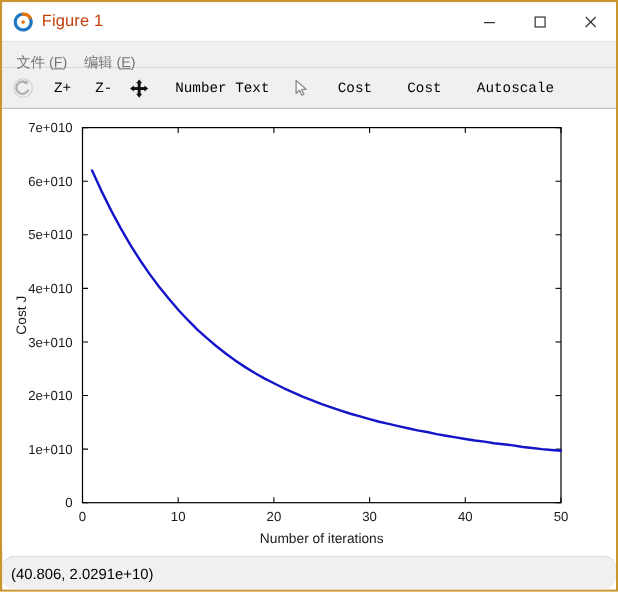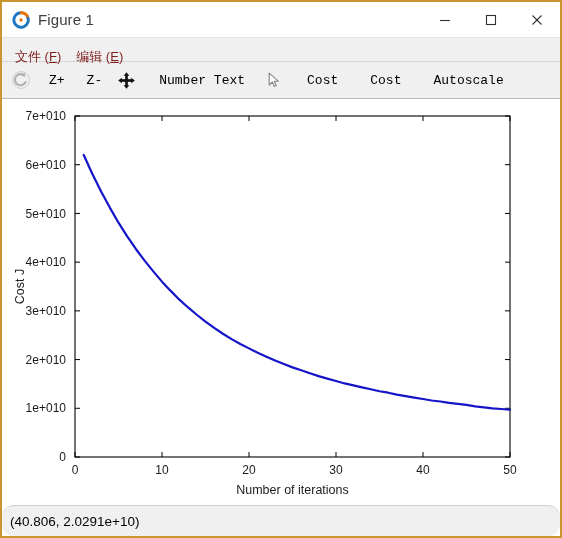--- a/index.html
+++ b/index.html
@@ -31,21 +31,21 @@
   }
   #app-icon {
     width: 18px;
     height: 18px;
     margin-left: 10px;
     margin-right: 8px;
     flex: 0 0 auto;
   }
   #title-text {
     font-size: 15px;
-    color: #404040;
+    color: #c2410c;
     font-family: "Liberation Sans", sans-serif;
     letter-spacing: 0.1px;
   }
   #win-controls {
     position: absolute;
     right: 0;
     top: 0;
     height: 35px;
     display: flex;
     align-items: stretch;
@@ -64,21 +64,21 @@
     background: #f0f0f0;
     border-top: 1px solid #e3e3e3;
     border-bottom: 1px solid #d6d6d6;
     display: flex;
     align-items: center;
     padding-left: 7px;
     box-sizing: border-box;
   }
   .menu-item {
     font-size: 13px;
-    color: #7f1d1d;
+    color: #737373;
     padding: 2px 9px 3px 6px;
     cursor: default;
     white-space: nowrap;
     font-family: "Liberation Sans", sans-serif;
     margin-top: 16px;
   }
   .mnem { text-decoration: underline; }
 
   
   #toolbar {

